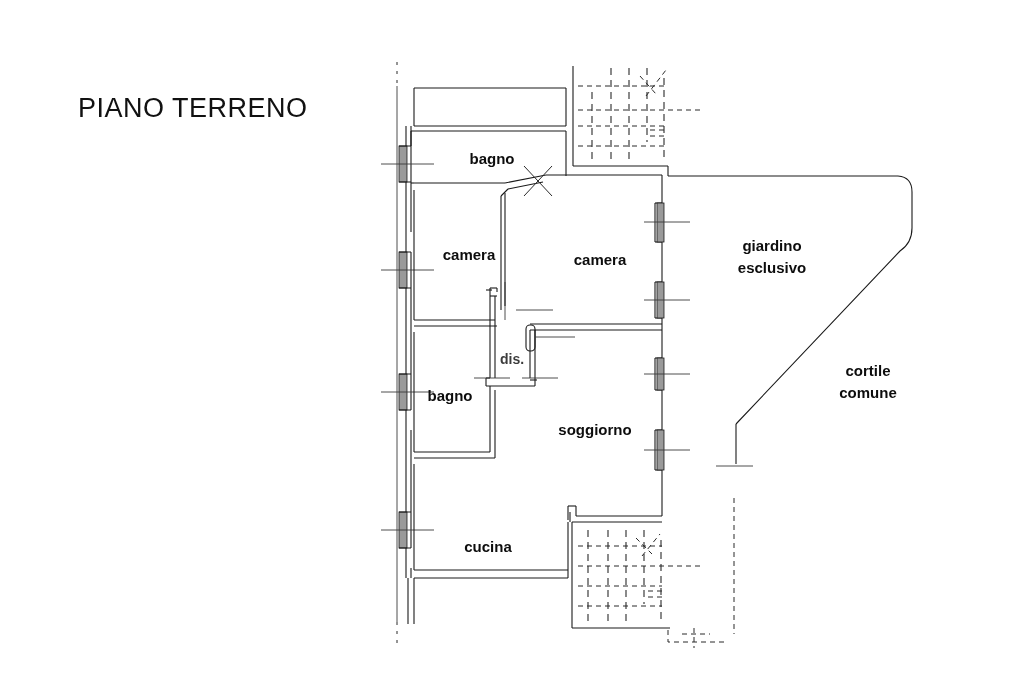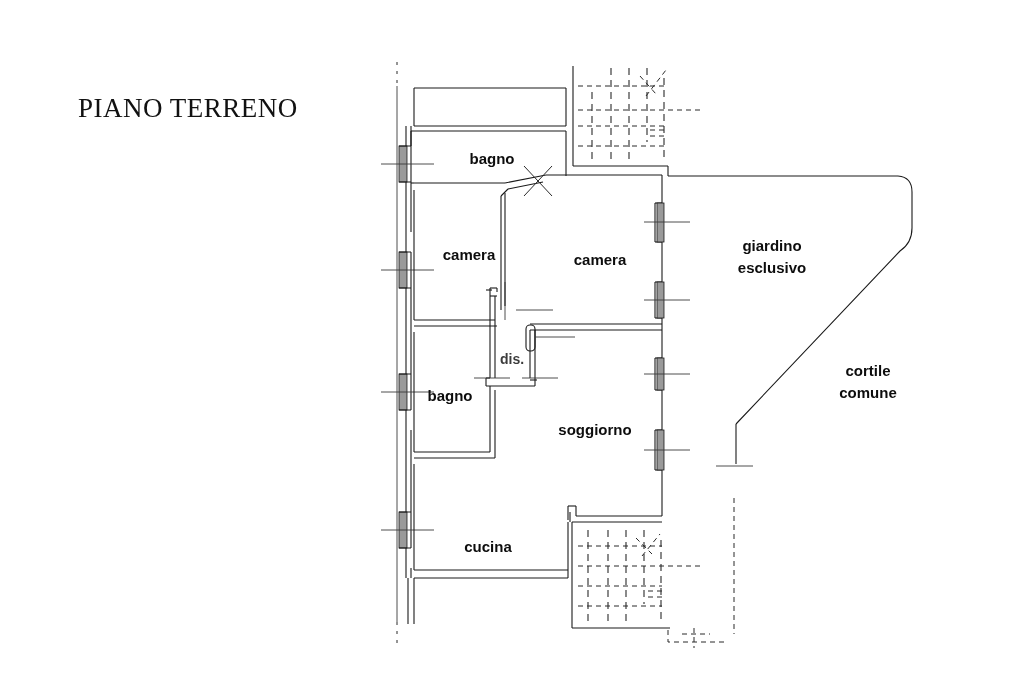--- a/index.html
+++ b/index.html
@@ -21,21 +21,21 @@
     height: 682px;
     background: #ffffff;
   }
   .plan-title {
     position: absolute;
     left: 78px;
     top: 93px;
     font-size: 27px;
     letter-spacing: 0.5px;
     color: #111111;
-    font-family: Liberation Serif, serif;
+    font-family: Liberation Sans, sans-serif;
     font-weight: 400;
     white-space: nowrap;
   }
   svg.drawing {
     position: absolute;
     left: 0; top: 0;
     width: 1024px;
     height: 682px;
     display: block;
   }

